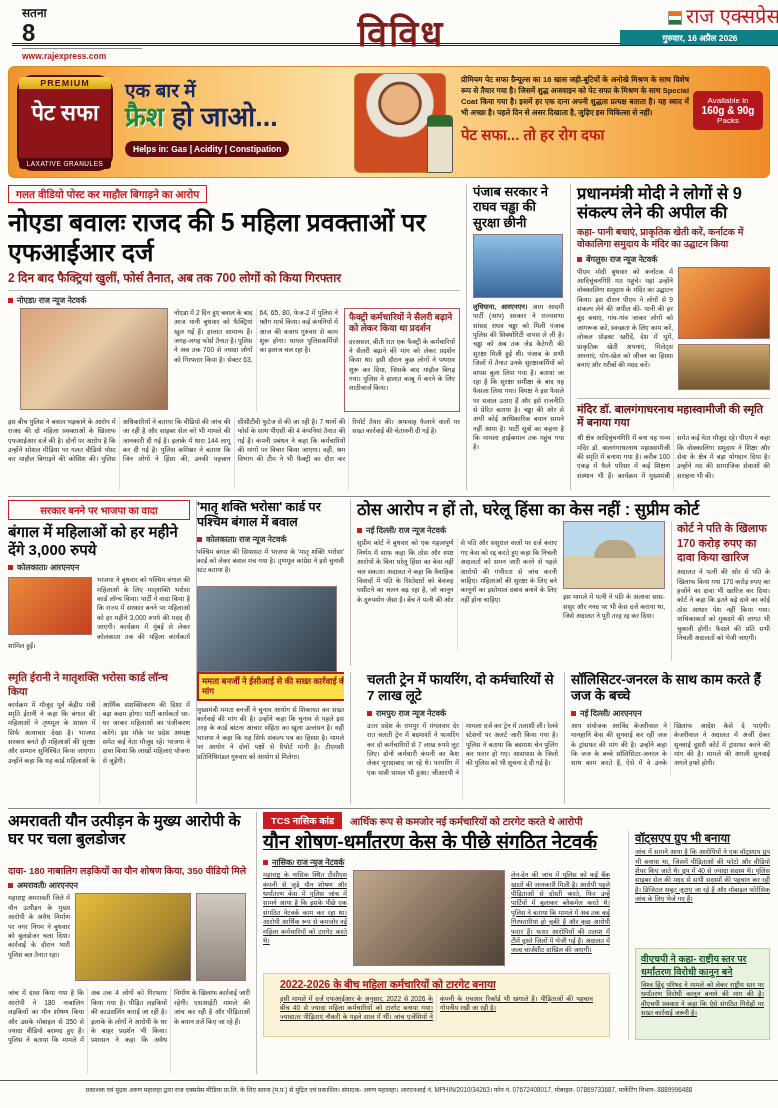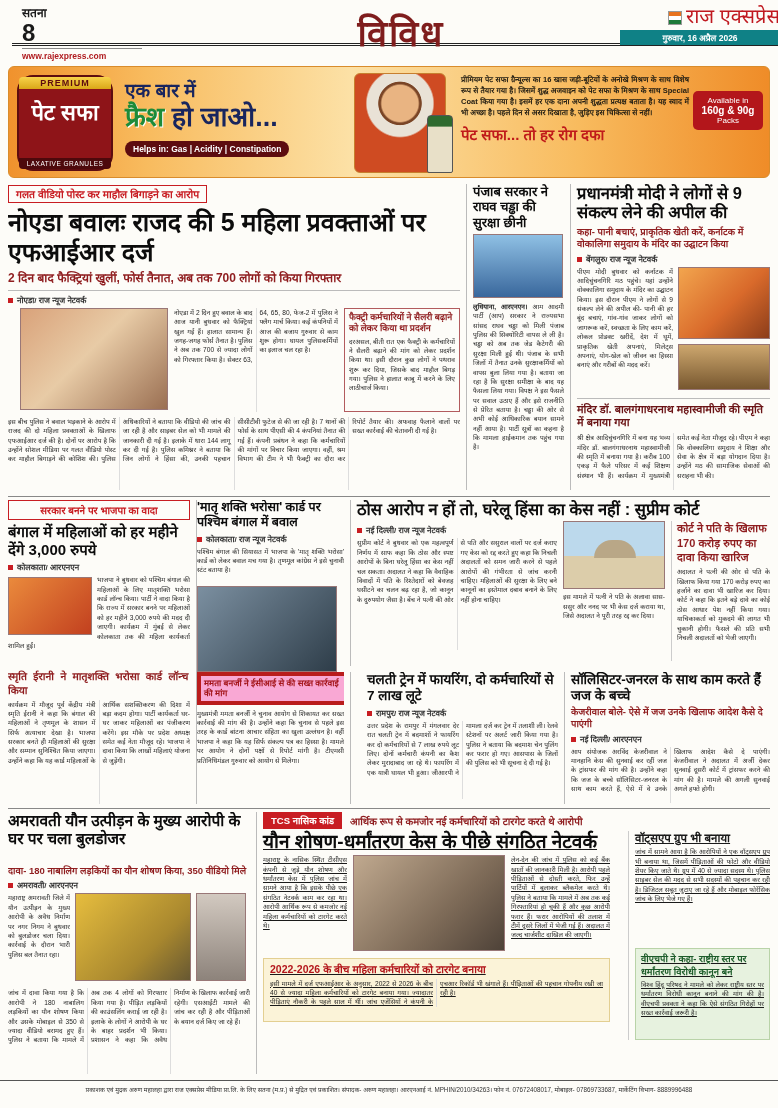--- a/index.html
+++ b/index.html
@@ -79,28 +79,28 @@
   .ph-temple { width:92px; height:46px; margin-top:5px; background:linear-gradient(180deg,#cda76e,#77572f); }
   .t-head { font-size:11px; color:#6b1416; font-weight:800; line-height:1.25; border-top:1px solid #bbb; margin-top:5px; padding-top:4px; }
   .t-body { margin-top:3px; height:78px; overflow:hidden; }
 
   
   .a-bengal { left:8px; top:500px; width:182px; height:304px; }
   .box-kicker { display:block; text-align:center; border:1px solid #c81d22; color:#c81d22; font-size:10px; font-weight:800; padding:2px 2px; margin-bottom:3px; }
   .a-bengal .hl { font-size:15px; }
   .ph-card { width:84px; height:58px; float:left; margin:2px 5px 2px 0; background:linear-gradient(135deg,#ea8a3c,#c2401f); }
   .b-body1 { height:92px; overflow:hidden; margin-top:2px; }
-  .b-sub { font-size:10.5px; color:#8f1d1f; font-weight:800; line-height:1.25; margin:4px 0 2px;font-family:Liberation Mono, monospace; }
+  .b-sub { font-size:10.5px; color:#8f1d1f; font-weight:800; line-height:1.25; margin:4px 0 2px; }
   .b-body2 { height:118px; overflow:hidden; }
 
   .a-matru { left:196px; top:500px; width:148px; height:304px; }
   .a-matru .hl { font-size:12.5px; }
   .mt-body1 { height:36px; overflow:hidden; }
   .ph-mamata { width:140px; height:86px; margin-top:3px; background:linear-gradient(135deg,#7b8fa0,#2e3d49); }
-  .mt-cap { width:157px; background:#f9a8d4; border:4px solid #b91c1c; color:#a31418; font-size:8.5px; font-weight:800; line-height:1.25; padding:2px 3px; }
+  .mt-cap { width:157px; background:#fde047; border:2px solid #b91c1c; color:#a31418; font-size:8.5px; font-weight:800; line-height:1.25; padding:2px 3px; }
   .mt-body2 { margin-top:4px; height:110px; overflow:hidden; }
 
   .a-court { left:350px; top:500px; width:420px; height:166px; padding-left:6px; }
   .a-court .hl { font-size:16.5px; }
   .c-row { display:flex; gap:6px; margin-top:2px; }
   .c-left { width:200px; }
   .c-left .bt { height:112px; overflow:hidden; }
   .c-mid { width:102px; }
   .ph-court { width:102px; height:68px; background:linear-gradient(180deg,#bcd9ec 52%,#dccdaa 52%); position:relative; }
   .ph-court::after { content:""; position:absolute; left:30px; top:18px; width:42px; height:18px; background:#b9a787; border-radius:21px 21px 0 0; }
@@ -133,21 +133,21 @@
   .tcs-tag { background:#c81d22; color:#fff; font-size:9.5px; font-weight:800; padding:2px 8px; flex:none; }
   .tcs-kick { color:#8f1d1f; font-size:10px; font-weight:800; }
   .tcs-cols { display:flex; gap:18px;text-decoration:underline; }
   .tcs-main { flex:1; }
   .tcs-main .hl { font-size:19px; }
   .tcs-row { display:flex; gap:6px; margin-top:2px; }
   .tcs-b1 { width:84px; height:98px; overflow:hidden; }
   .ph-crowd { width:152px; height:96px; background:linear-gradient(135deg,#bda astonishing) }
   .ph-crowd { width:152px; height:96px; background:linear-gradient(135deg,#c0a98f,#7e6b58 60%,#4e4238); }
   .tcs-b2 { flex:1; height:98px; overflow:hidden; }
-  .tcs-high { margin-top:5px; background:#fbf3d8; border:1px solid #e3cf92; padding:4px 6px; height:64px; overflow:hidden; }
+  .tcs-high { margin-top:5px; background:#fbf3d8; border:1px solid #e3cf92; padding:4px 16px; height:64px; overflow:hidden; }
   .tcs-high h4 { color:#b3161b; font-size:10.5px; line-height:1.25; margin-bottom:2px; }
   .tcs-aside { width:142px; border-left:1px solid #ccc; padding-left:6px; }
   .tcs-aside h3 { font-size:11.5px; font-weight:800; line-height:1.25; margin-bottom:2px; }
   .tcs-aside > .bt { height:96px; overflow:hidden; }
   .tcs-green { margin-top:5px; background:#e7f2df; border:1px solid #b9d3a8; padding:4px 5px; height:92px; overflow:hidden; }
   .tcs-green h4 { color:#1d5c2a; font-size:9.5px; line-height:1.3; margin-bottom:2px; }
 
   
   .pfoot { position:absolute; left:0; right:0; top:1080px; height:28px; border-top:1px solid #555; text-align:center; padding-top:5px; }
   .pfoot .bt { font-size:6.3px; text-align:center; color:#333; padding:0 14px; }
@@ -273,21 +273,20 @@
   </article>
 
   <article class="art a-train vline">
     <h2 class="hl">चलती ट्रेन में फायरिंग, दो कर्मचारियों से 7 लाख लूटे</h2>
     <div class="byline"><span class="bdot"></span><span>रामपुर/ राज न्यूज नेटवर्क</span></div>
     <p class="bt cols2">उत्तर प्रदेश के रामपुर में मंगलवार देर रात चलती ट्रेन में बदमाशों ने फायरिंग कर दो कर्मचारियों से 7 लाख रुपये लूट लिए। दोनों कर्मचारी कंपनी का कैश लेकर मुरादाबाद जा रहे थे। फायरिंग में एक यात्री घायल भी हुआ। जीआरपी ने मामला दर्ज कर ट्रेन में तलाशी ली। रेलवे स्टेशनों पर अलर्ट जारी किया गया है। पुलिस ने बताया कि बदमाश चेन पुलिंग कर फरार हो गए। आसपास के जिलों की पुलिस को भी सूचना दे दी गई है।</p>
   </article>
 
   <article class="art a-judge vline">
     <h2 class="hl">सॉलिसिटर-जनरल के साथ काम करते हैं जज के बच्चे</h2>
-    <div class="sub">केजरीवाल बोले- ऐसे में जज उनके खिलाफ आदेश कैसे दे पाएंगी</div>
     <div class="byline"><span class="bdot"></span><span>नई दिल्ली/ आरएनएन</span></div>
     <p class="bt cols2">आप संयोजक अरविंद केजरीवाल ने मानहानि केस की सुनवाई कर रहीं जज के ट्रांसफर की मांग की है। उन्होंने कहा कि जज के बच्चे सॉलिसिटर-जनरल के साथ काम करते हैं, ऐसे में वे उनके खिलाफ आदेश कैसे दे पाएंगी। केजरीवाल ने अदालत में अर्जी देकर सुनवाई दूसरी कोर्ट में ट्रांसफर करने की मांग की है। मामले की अगली सुनवाई अगले हफ्ते होगी।</p>
   </article>
 
   <div class="secline" style="top:808px"></div>
 
   <article class="art a-amra">
     <h2 class="hl">अमरावती यौन उत्पीड़न के मुख्य आरोपी के घर पर चला बुलडोजर</h2>
     <div class="sub">दावा- 180 नाबालिग लड़कियों का यौन शोषण किया, 350 वीडियो मिले</div>
     <div class="byline"><span class="bdot"></span><span>अमरावती/ आरएनएन</span></div>
@@ -300,20 +299,21 @@
   </article>
 
   <article class="art a-tcs vline">
     <div class="tcs-head">
       <span class="tcs-tag">TCS नासिक कांड</span>
       <span class="tcs-kick">आर्थिक रूप से कमजोर नई कर्मचारियों को टारगेट करते थे आरोपी</span>
     </div>
     <div class="tcs-cols">
       <div class="tcs-main">
         <h2 class="hl">यौन शोषण-धर्मांतरण केस के पीछे संगठित नेटवर्क</h2>
+        <div class="byline"><span class="bdot"></span><span>नासिक/ राज न्यूज नेटवर्क</span></div>
         <div class="tcs-row">
           <p class="bt tcs-b1">महाराष्ट्र के नासिक स्थित टीसीएस कंपनी से जुड़े यौन शोषण और धर्मांतरण केस में पुलिस जांच में सामने आया है कि इसके पीछे एक संगठित नेटवर्क काम कर रहा था। आरोपी आर्थिक रूप से कमजोर नई महिला कर्मचारियों को टारगेट करते थे।</p>
           <div class="ph ph-crowd"></div>
           <p class="bt tcs-b2">लेन-देन की जांच में पुलिस को कई बैंक खातों की जानकारी मिली है। आरोपी पहले पीड़िताओं से दोस्ती करते, फिर उन्हें पार्टियों में बुलाकर ब्लैकमेल करते थे। पुलिस ने बताया कि मामले में अब तक कई गिरफ्तारियां हो चुकी हैं और कुछ आरोपी फरार हैं। फरार आरोपियों की तलाश में टीमें दूसरे जिलों में भेजी गई हैं। अदालत में जल्द चार्जशीट दाखिल की जाएगी।</p>
         </div>
         <div class="tcs-high">
           <h4>2022-2026 के बीच महिला कर्मचारियों को टारगेट बनाया</h4>
           <p class="bt cols2">इसी मामले में दर्ज एफआईआर के अनुसार, 2022 से 2026 के बीच 40 से ज्यादा महिला कर्मचारियों को टारगेट बनाया गया। ज्यादातर पीड़िताएं नौकरी के पहले साल में थीं। जांच एजेंसियों ने कंपनी के एचआर रिकॉर्ड भी खंगाले हैं। पीड़िताओं की पहचान गोपनीय रखी जा रही है।</p>
         </div>
       </div>

